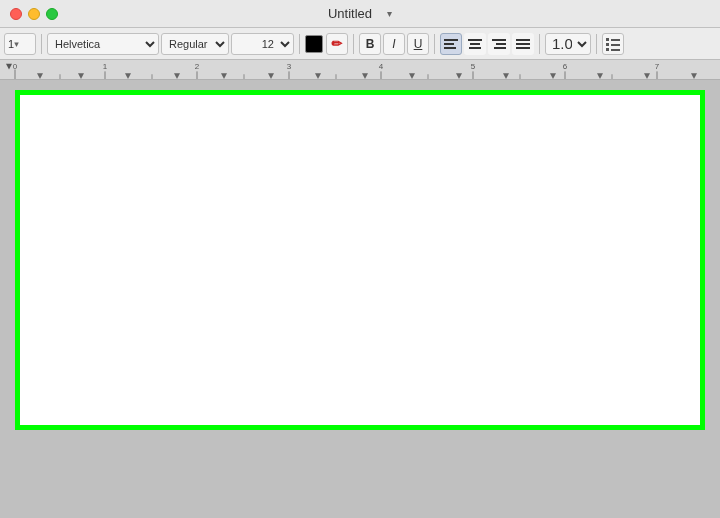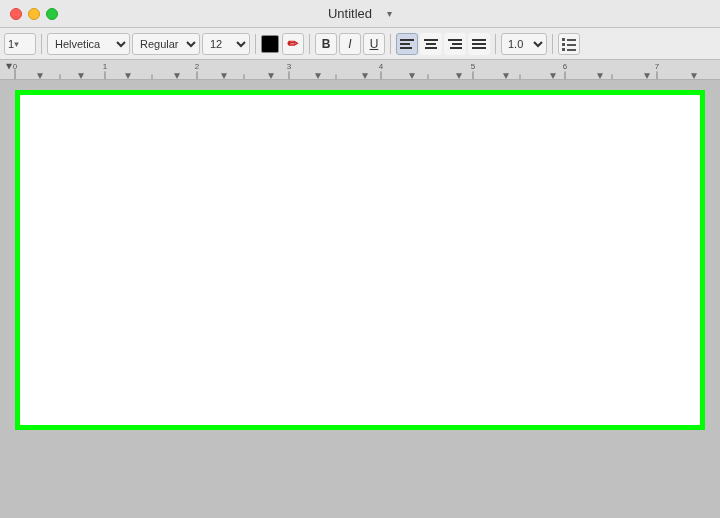--- a/index.html
+++ b/index.html
@@ -84,21 +84,21 @@
       height: 22px;
       border: 1px solid #c0c0c0;
       border-radius: 3px;
       background: #f5f5f5;
       font-size: 11px;
       color: #333;
       padding: 0 3px;
       cursor: pointer;
     }
 
-    .font-select { width: 83px; }
+    .font-select { width: 112px; }
     .variant-select { width: 68px; }
 
     .color-box {
       width: 18px;
       height: 18px;
       border: 1px solid #888;
       border-radius: 2px;
       background: #000;
       cursor: pointer;
     }
@@ -134,21 +134,21 @@
     .align-btn.active {
       background: #d0d8e8;
       border-color: #9aaac0;
     }
 
     .spacing-select {
       height: 22px;
       border: 1px solid #c0c0c0;
       border-radius: 3px;
       background: #f5f5f5;
-      font-size: 11px;
+      font-size: 15px;
       color: #333;
       padding: 0 2px;
       cursor: pointer;
       width: 46px;
     }
 
     .list-btn {
       width: 22px;
       height: 22px;
       display: flex;
@@ -237,21 +237,21 @@
 
   <div class="toolbar-divider"></div>
 
   <div class="toolbar-section">
     <select class="style-select font-select">
       <option>Helvetica</option>
     </select>
     <select class="style-select variant-select">
       <option>Regular</option>
     </select>
-    <select class="style-select" style="width:48px;">
+    <select class="style-select" style="width:63px;text-align:right;">
       <option>12</option>
     </select>
   </div>
 
   <div class="toolbar-divider"></div>
 
   <div class="toolbar-section">
     <div class="color-box"></div>
   </div>
 

